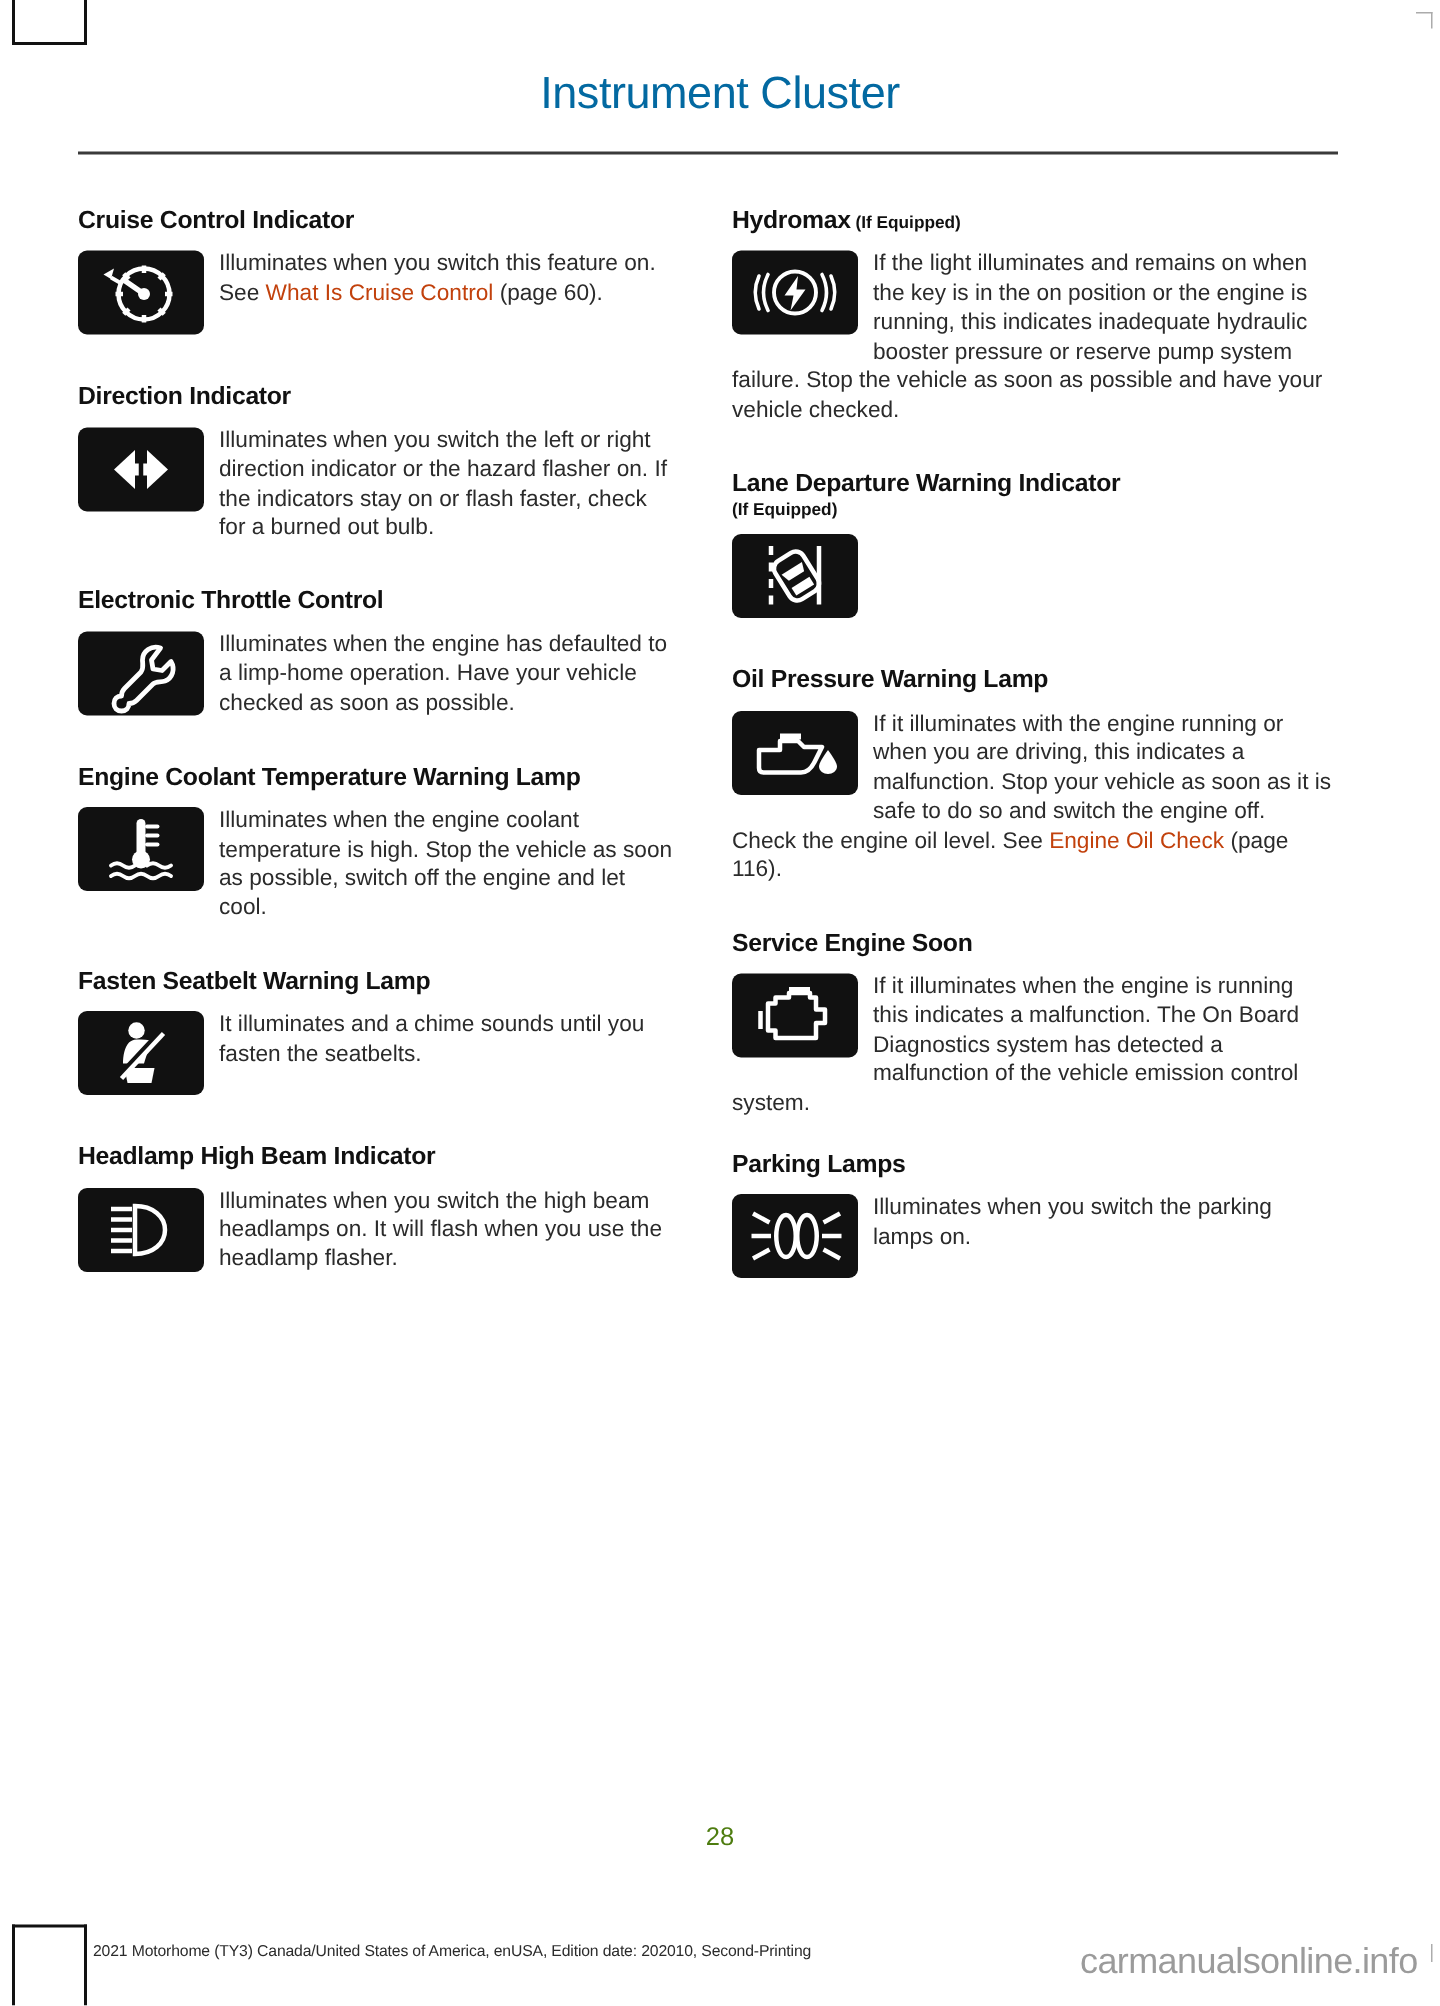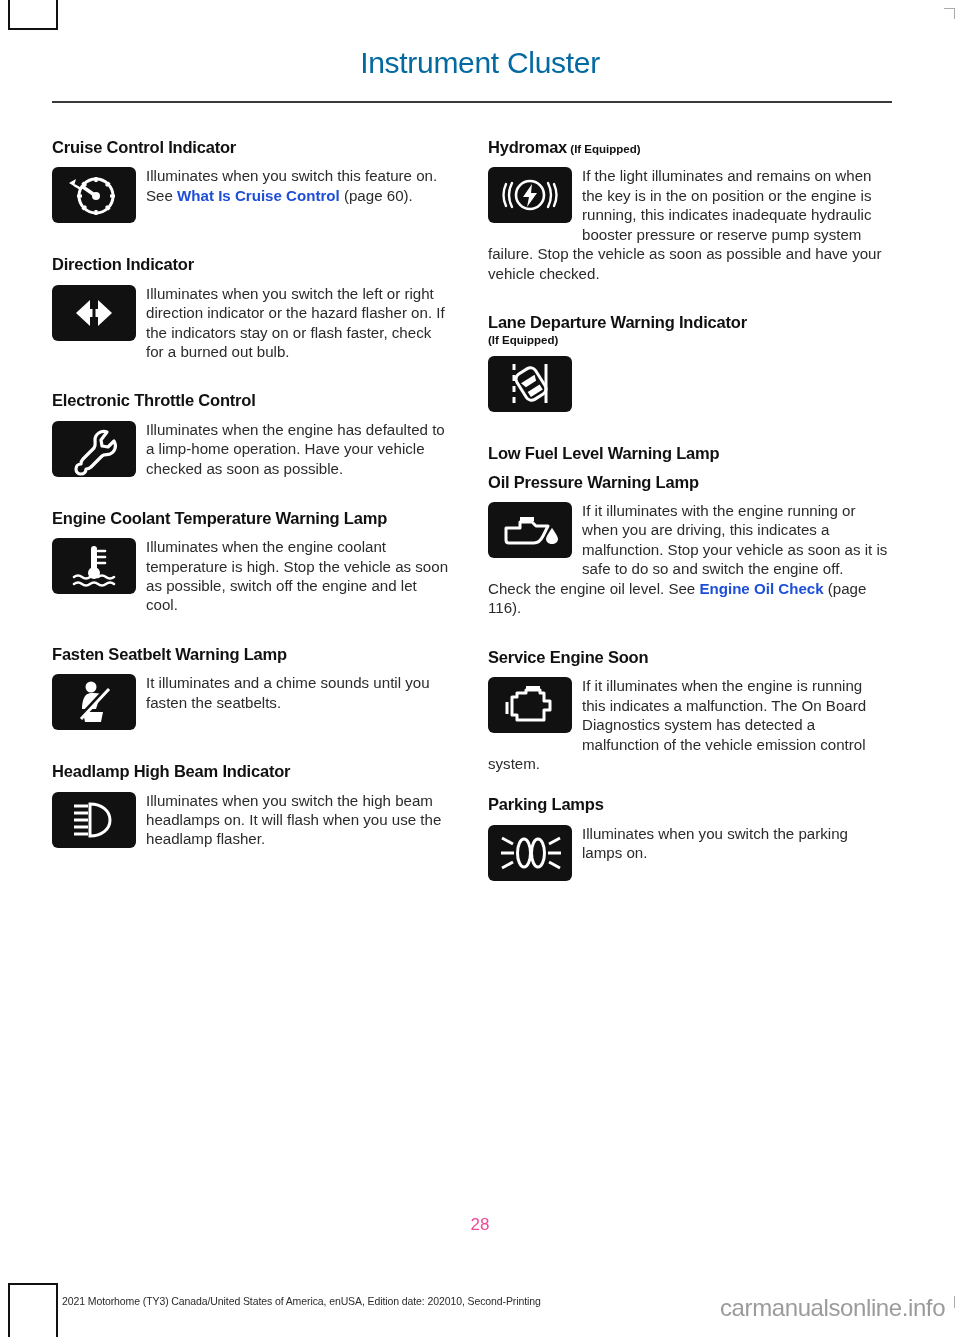--- a/index.html
+++ b/index.html
@@ -117,21 +117,21 @@
     font-size: 15.1px;
     line-height: 1.29;
     color: #2b2b2b;
     overflow: hidden;
     margin-bottom: 22px;
   }
   .entry p {
     margin: 0;
     text-align: left;
   }
-  .entry b { color: #1d4ed8; font-weight: bold; }
+  .entry b { color: #c2410c; font-weight: normal; }
 
   .icon-tile {
     float: left;
     width: 84px;
     height: 56px;
     background: #111111;
     border-radius: 6px;
     margin: 1px 10px 2px 0;
     position: relative;
   }
@@ -141,21 +141,21 @@
   .gap-lg { margin-bottom: 30px; }
 
   
   .page-number {
     position: absolute;
     left: 0;
     top: 1215px;
     width: 960px;
     text-align: center;
     font-size: 17px;
-    color: #ec4899;
+    color: #4d7c0f;
   }
   .footer-note {
     position: absolute;
     left: 62px;
     top: 1295px;
     font-size: 10.5px;
     color: #2b2b2b;
     letter-spacing: -0.1px;
     white-space: nowrap;
   }
@@ -341,21 +341,20 @@
               <rect x="32" y="13" width="22" height="30" rx="6" fill="none" stroke="#fff" stroke-width="3"></rect>
               <path d="M35 22 L51 22 L49 28 L37 28 Z" fill="#fff"></path>
               <path d="M36 33 L50 33 L50 39 L36 39 Z" fill="#fff"></path>
             </g>
           </svg>
         </span>
       </div>
     </div>
 
     <div class="section">
-      <h2 class="section-heading">Low Fuel Level Warning Lamp</h2>
     </div>
 
     <div class="section">
       <h2 class="section-heading">Oil Pressure Warning Lamp</h2>
       <div class="entry gap-lg">
         <span class="icon-tile">
           <svg viewBox="0 0 84 56">
             <path d="M18 26 L18 38 C18 40 19 41 21 41 L46 41 C50 41 53 38 55 34 L60 24 L48 24 L44 20 L32 20 L32 26 Z" fill="none" stroke="#fff" stroke-width="3" stroke-linejoin="round"></path>
             <rect x="32" y="15" width="14" height="4" fill="#fff"></rect>
             <path d="M64 26 C64 26 70 34 70 37 C70 40 67 42 64 42 C61 42 58 40 58 37 C58 34 64 26 64 26 Z" fill="#fff"></path>

